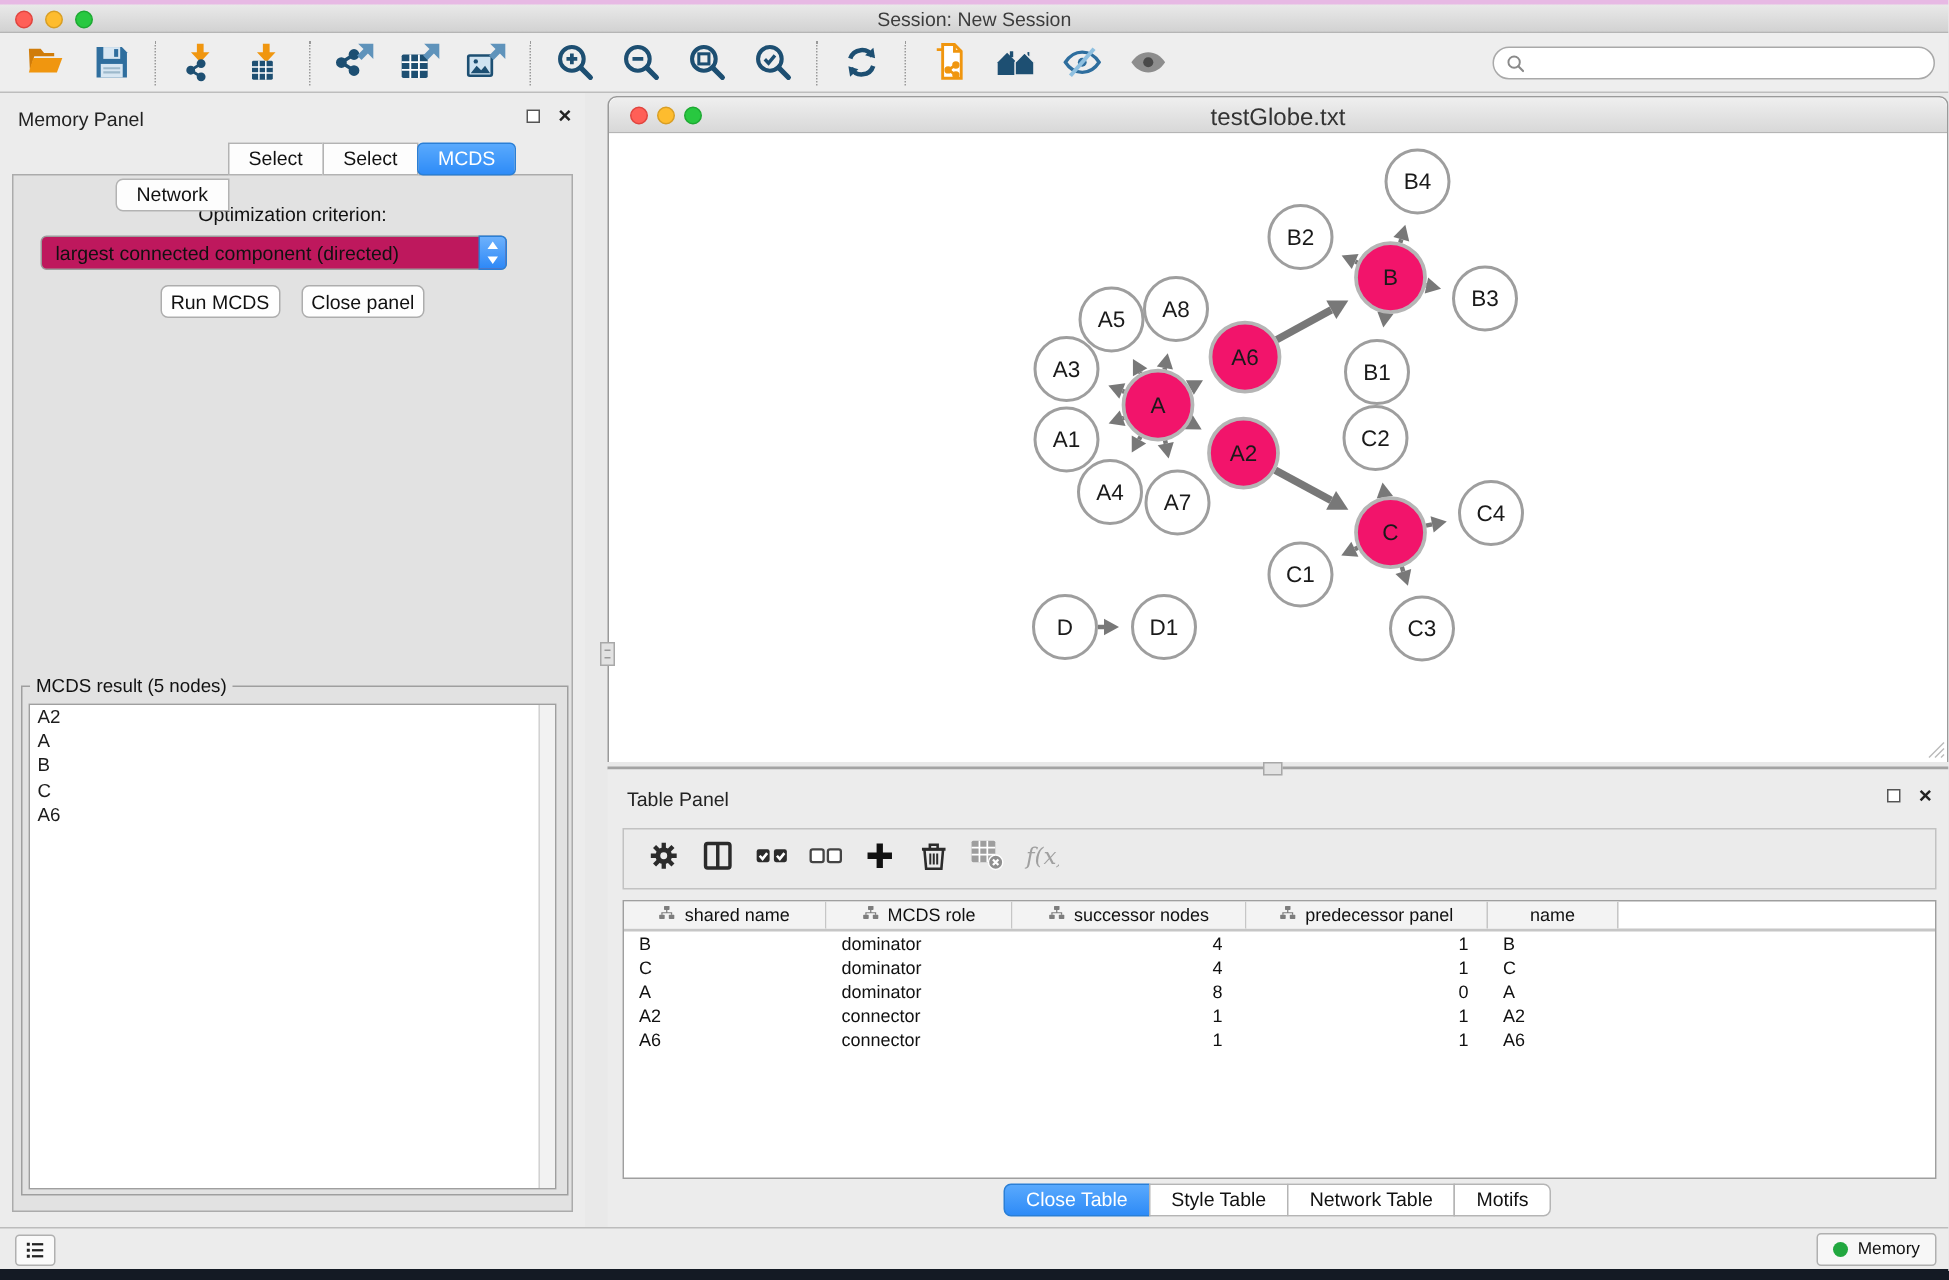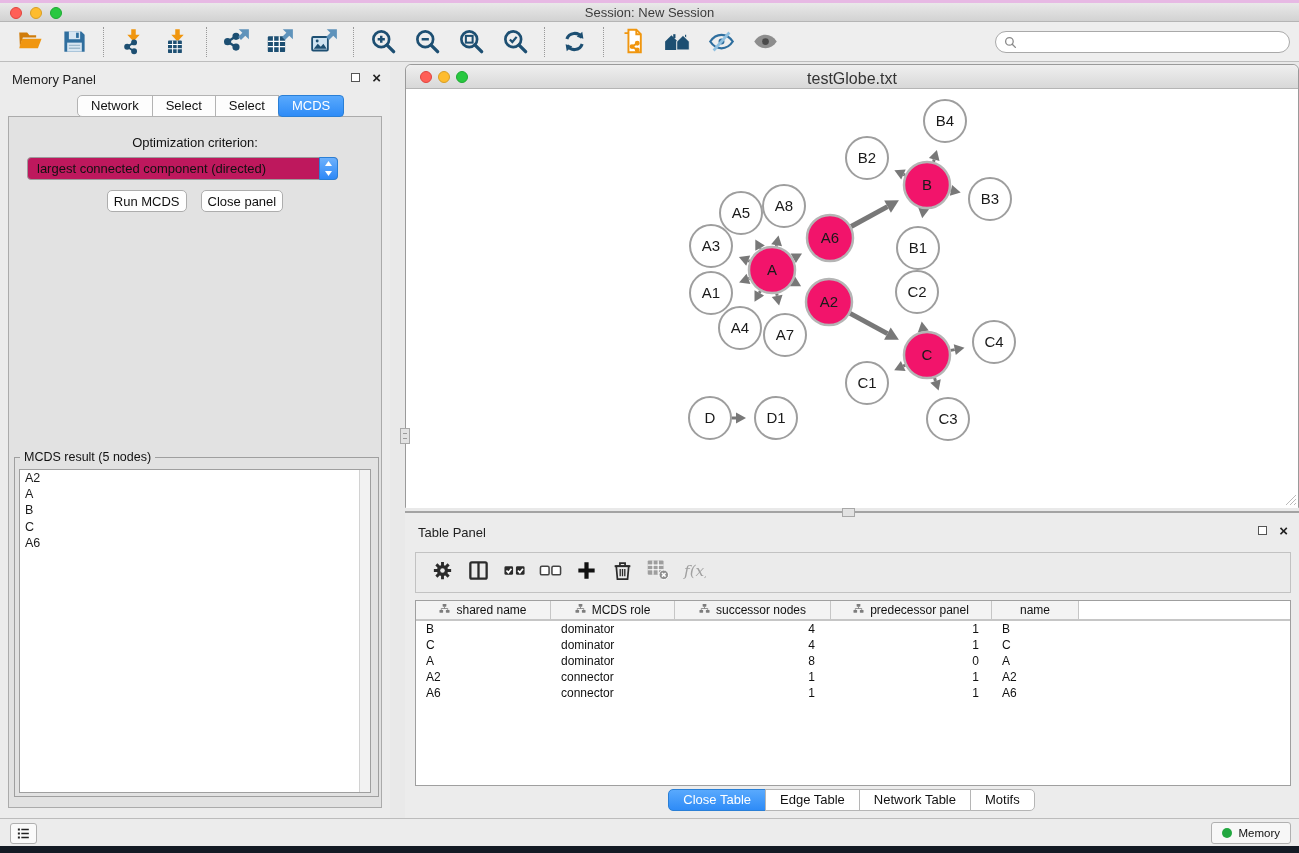--- a/index.html
+++ b/index.html
@@ -29,21 +29,21 @@
 
   
   .control-panel { position:absolute; left:0; top:62px; width:390px; height:756px; background:#ececec; }
   .cp-title { position:absolute; left:12px; top:10px; font-size:13px; color:#222; }
   .panel-float { position:absolute; width:9px; height:9px; border:1.5px solid #555; background:#fff; }
   .panel-close { position:absolute; font-size:15px; font-weight:bold; color:#222; line-height:11px; }
   .control-panel .panel-float { right:30px; top:11px; }
   .control-panel .panel-close { right:9px; top:10px; }
   #cp-tabs { position:absolute; left:78px; top:33px; display:flex; z-index:2; }
   .cp-tab { height:22px; line-height:20px; padding:0 13px; background:#fdfdfd; border:1px solid #b3b3b3; margin-left:-1px; font-size:13px; color:#111; cursor:pointer; }
-  .cp-tab:first-child { border-radius:5px 0 0 5px; }
+  .cp-tab:first-child { border-radius:5px 0 0 5px;margin-top:24px; }
   .cp-tab:last-child { border-radius:0 5px 5px 0; }
   .cp-tab.active { background:linear-gradient(#59a9fd,#2e8bf7); color:#fff; border-color:#2a7fd6; border-radius:4px; }
   .cp-content { position:absolute; left:8px; top:54px; width:374px; height:692px; background:#e2e2e2; border:1px solid #ababab; }
   .opt-label { position:absolute; top:18px; left:0; width:100%; text-align:center; font-size:13px; color:#111; }
   .dropdown { position:absolute; left:18px; top:40px; width:311px; height:23px; background:#be185d; border:1px solid #9c9c9c; border-radius:4px; cursor:pointer; }
   .dd-value { position:absolute; left:9px; top:0; line-height:22px; font-size:13px; color:#111; white-space:nowrap; }
   .dd-stepper { position:absolute; right:-1px; top:-1px; width:19px; height:23px; background:linear-gradient(#6db1fc,#2d88f7); border:1px solid #2a7fd6; border-radius:0 4px 4px 0; }
   .dd-stepper svg { width:17px; height:21px; display:block; }
   .cp-buttons { position:absolute; top:73px; left:0; width:100%; display:flex; justify-content:center; gap:14px; }
   .cp-btn { height:22px; padding:0 6px; background:#fefefe; border:1px solid #adadad; border-radius:5px; font-size:13px; font-family:"Liberation Sans",sans-serif; color:#111; cursor:pointer; }
@@ -690,21 +690,21 @@
           <div class="td-cell td-left" style="width:135px;">A6</div>
           <div class="td-cell td-left" style="width:124px;">connector</div>
           <div class="td-cell td-right" style="width:156px;padding-right:16px">1</div>
           <div class="td-cell td-right" style="width:161px;padding-right:13px">1</div>
           <div class="td-cell td-left" style="width:87px;">A6</div>
         </div>
       </div>
   </div>
   <div class="tp-tabs" id="tp-tabs">
       <div class="tp-tab active">Close Table</div>
-      <div class="tp-tab">Edge Table</div>
+      <div class="tp-tab">Style Table</div>
       <div class="tp-tab">Network Table</div>
       <div class="tp-tab">Motifs</div>
     </div>
 </div>
 
 <div class="statusbar">
   <div class="list-btn">
     <svg viewBox="0 0 24 24">
         <g fill="#222">
           <rect x="3" y="4" width="3.2" height="3.2"></rect>

